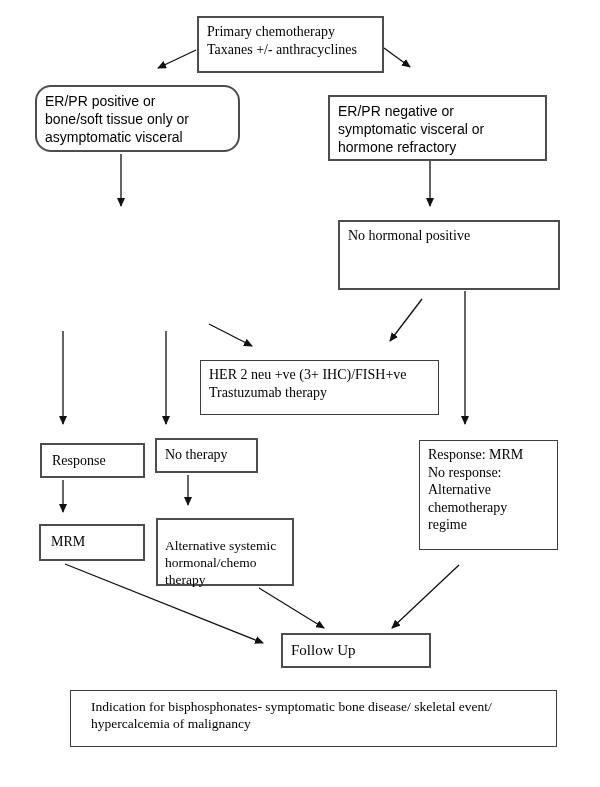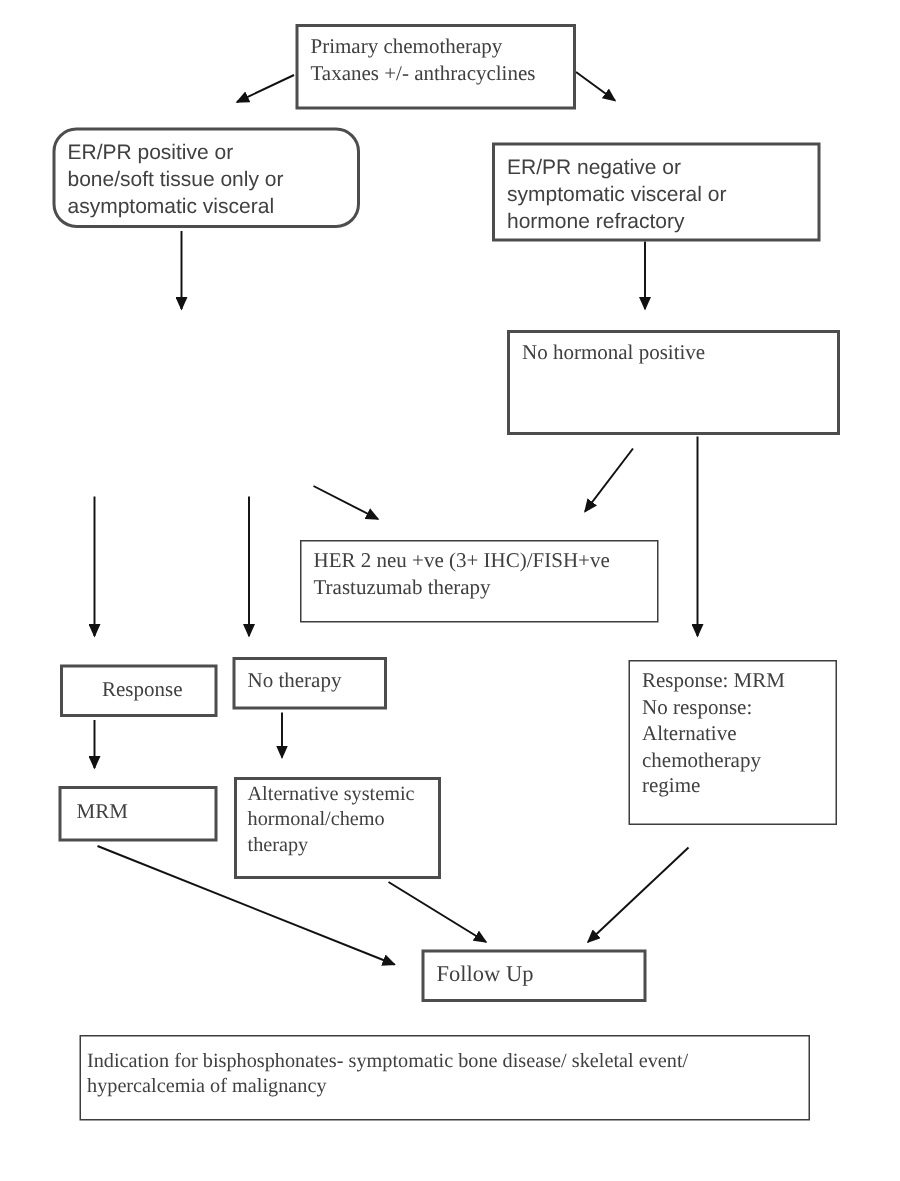--- a/index.html
+++ b/index.html
@@ -2,21 +2,21 @@
 <html><head>
 <meta charset="utf-8">
 <style>
   html, body { margin: 0; padding: 0; background: #ffffff; }
   #canvas {
     position: relative;
     width: 600px;
     height: 787px;
     background: #ffffff;
     font-family: "Liberation Serif", "DejaVu Serif", serif;
-    color: #404040;
+    color: #000000;
     overflow: hidden;
   }
   #arrows {
     position: absolute;
     left: 0; top: 0;
     width: 600px; height: 787px;
     pointer-events: none;
   }
   .node {
     position: absolute;
@@ -32,27 +32,27 @@
   .sans  { font-family: "Liberation Sans", "DejaVu Sans", sans-serif; }
   .thin  { border-width: 1px; border-color: #3d3d3d; }
   .center { }
 
   #node-primary        { left:197px; top:16px;  width:187px; height:57px; }
   #node-erpr-positive  { left:35px;  top:85px;  width:205px; height:67px; line-height:1.3;border-radius:16px; }
   #node-erpr-negative  { left:328px; top:95px;  width:219px; height:66px; line-height:1.3; }
   #node-hormonal       { left:30px;  top:220px; width:228px; height:103px; }
   #node-no-hormonal    { left:338px; top:220px; width:222px; height:70px; }
   #node-her2           { left:200px; top:360px; width:239px; height:55px; }
-  #node-response       { left:40px;  top:443px; width:105px; height:35px; padding:7px 26px; }
+  #node-response       { left:40px;  top:443px; width:105px; height:35px; padding:7px 10px; }
   #node-no-response    { left:155px; top:438px; width:103px; height:35px; padding:6px 8px; }
   #node-response-mrm   { left:419px; top:440px; width:139px; height:110px; }
   #node-mrm            { left:39px;  top:524px; width:106px; height:37px; padding:7px 10px; }
-  #node-alt-systemic   { left:156px; top:518px; width:138px; height:68px; font-size:13.5px; padding:1px 7px; }
+  #node-alt-systemic   { left:156px; top:518px; width:138px; height:68px; font-size:13.5px; padding:18px 7px; }
   #node-follow-up      { left:281px; top:633px; width:150px; height:35px; font-size:15px; padding-top:6px; }
-  #node-bisphosphonates{ left:53px;  top:690px; width:487px; height:57px; font-size:13.5px; padding:8px 4px; }
+  #node-bisphosphonates{ left:70px;  top:690px; width:487px; height:57px; font-size:13.5px; padding:8px 20px; }
 </style>
 </head>
 <body>
 
 <div id="canvas">
 
   <svg id="arrows" viewBox="0 0 600 787" xmlns="http://www.w3.org/2000/svg">
     <defs>
       <marker id="ah" markerWidth="10" markerHeight="8" refX="8" refY="4" orient="auto" markerUnits="userSpaceOnUse">
         <path d="M0,0 L9,4 L0,8 Z" fill="#111111"></path>

